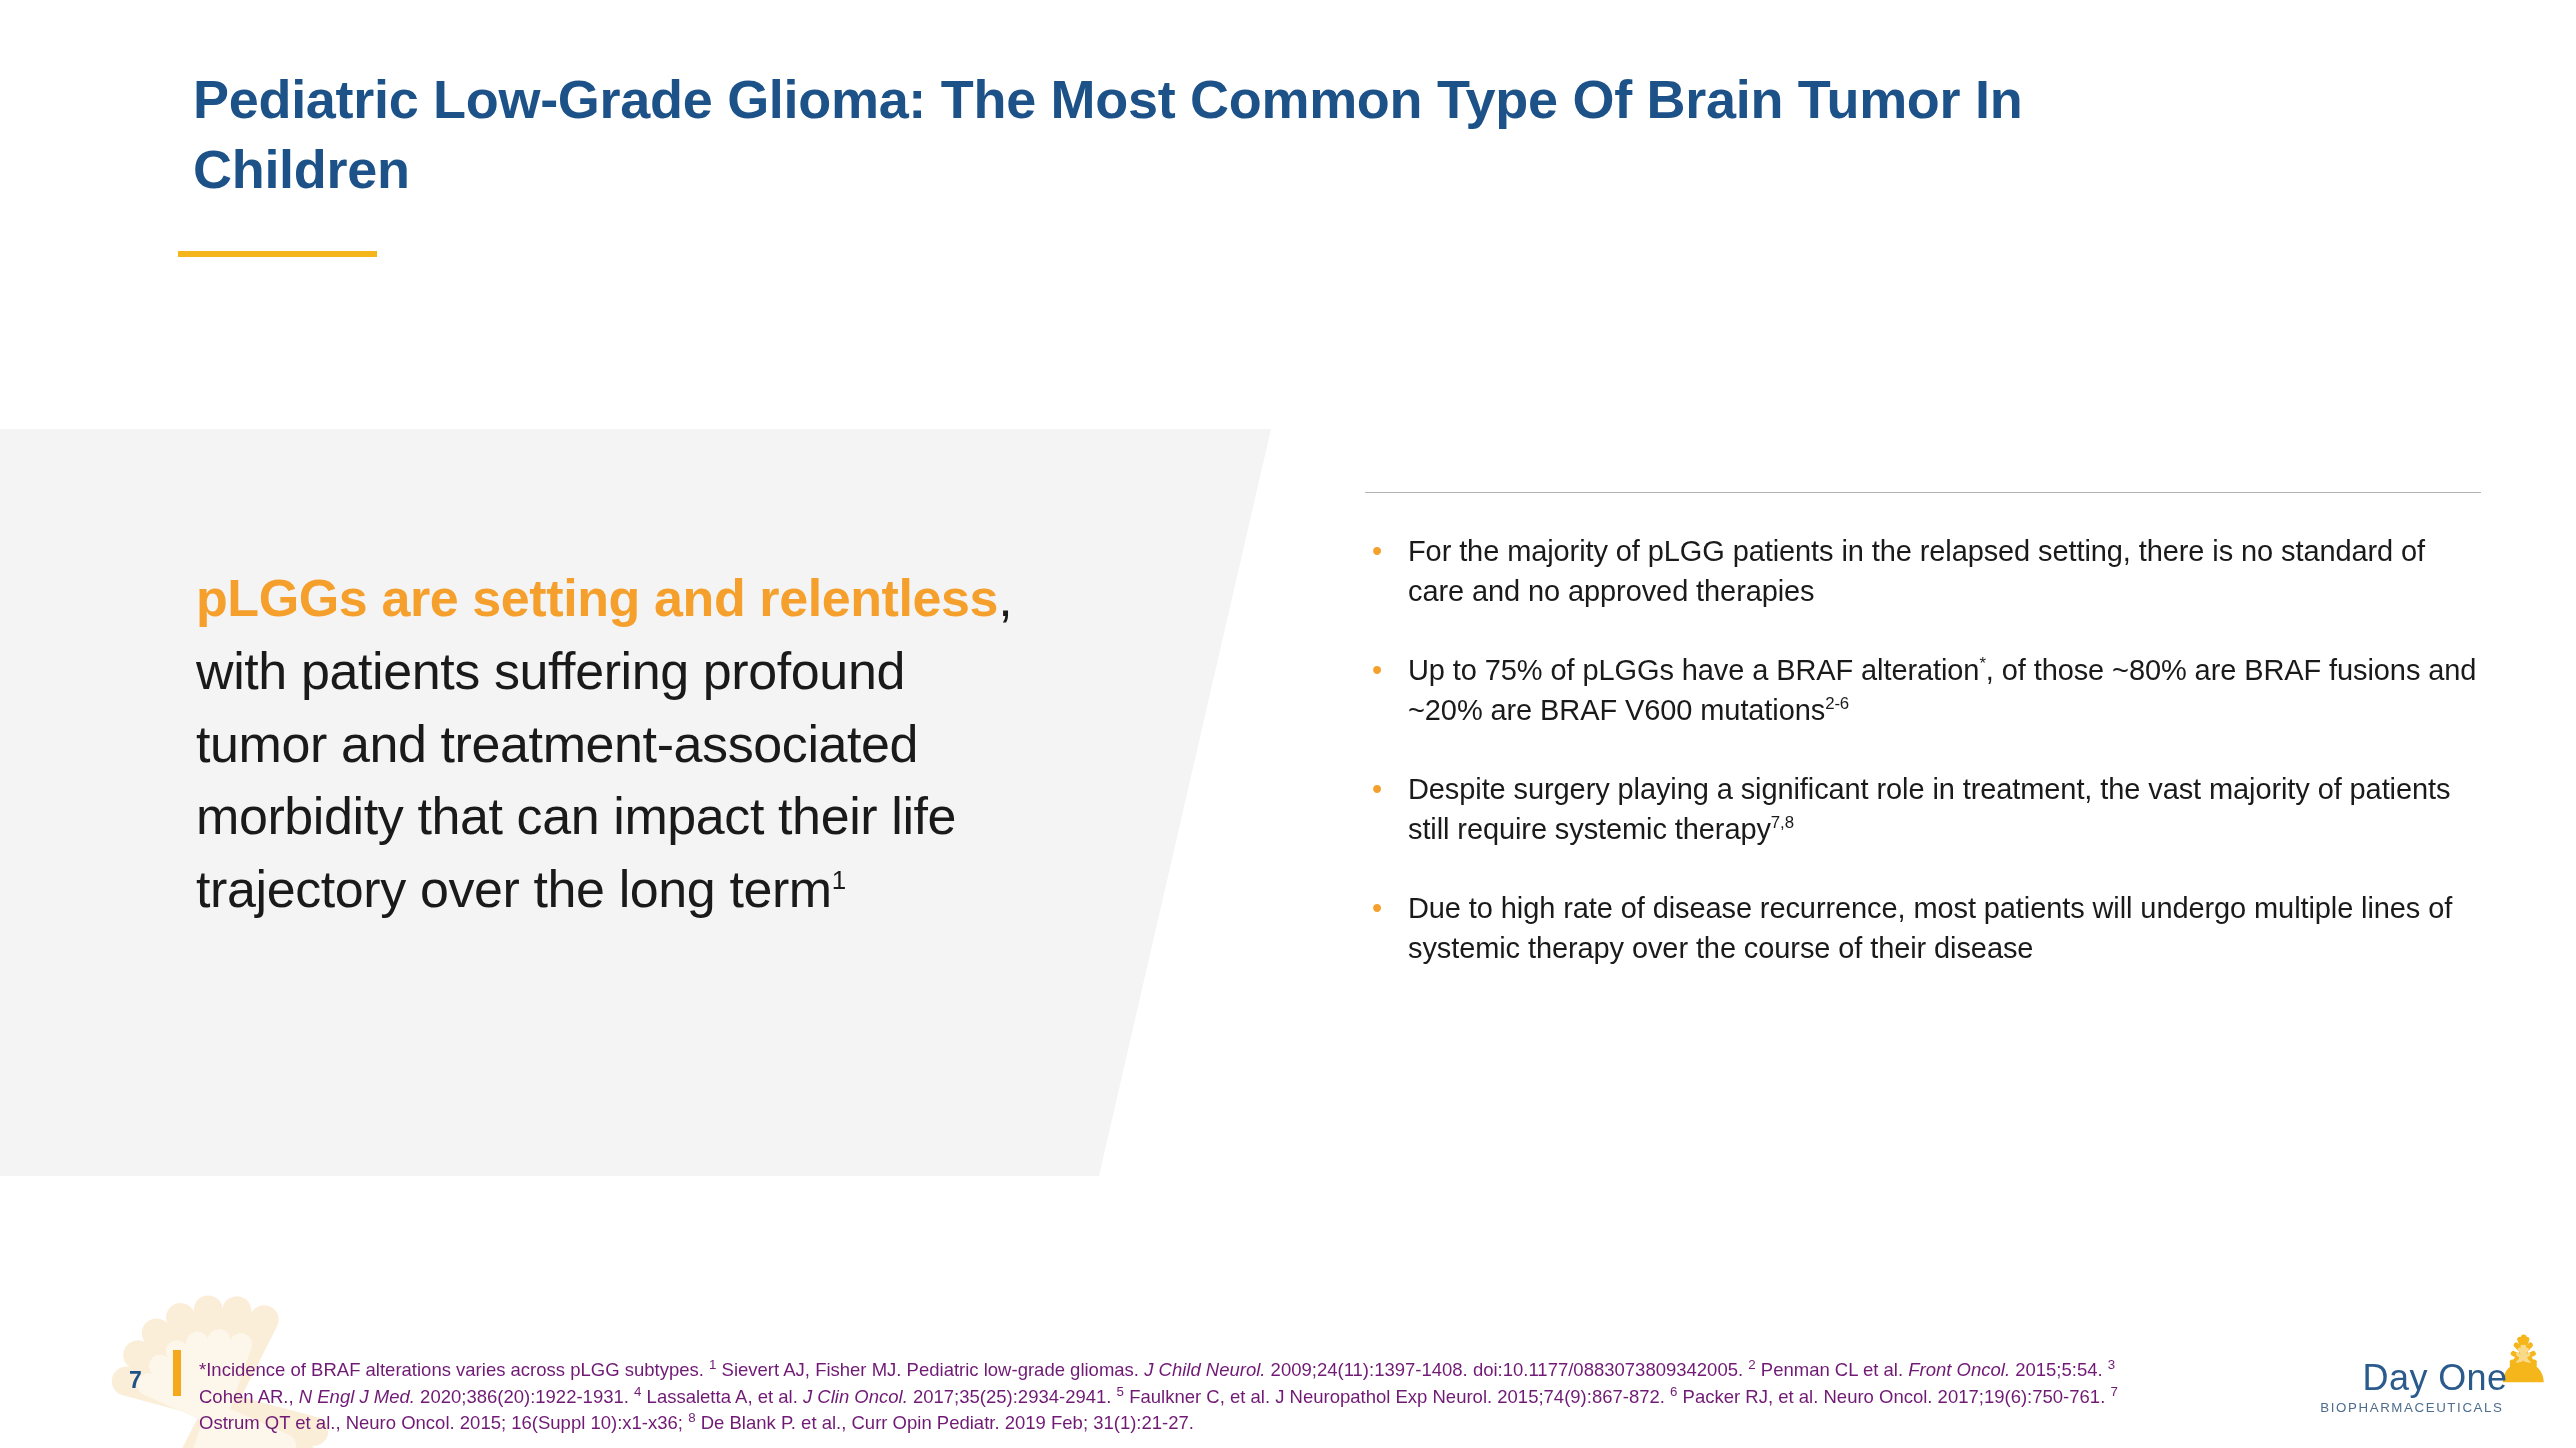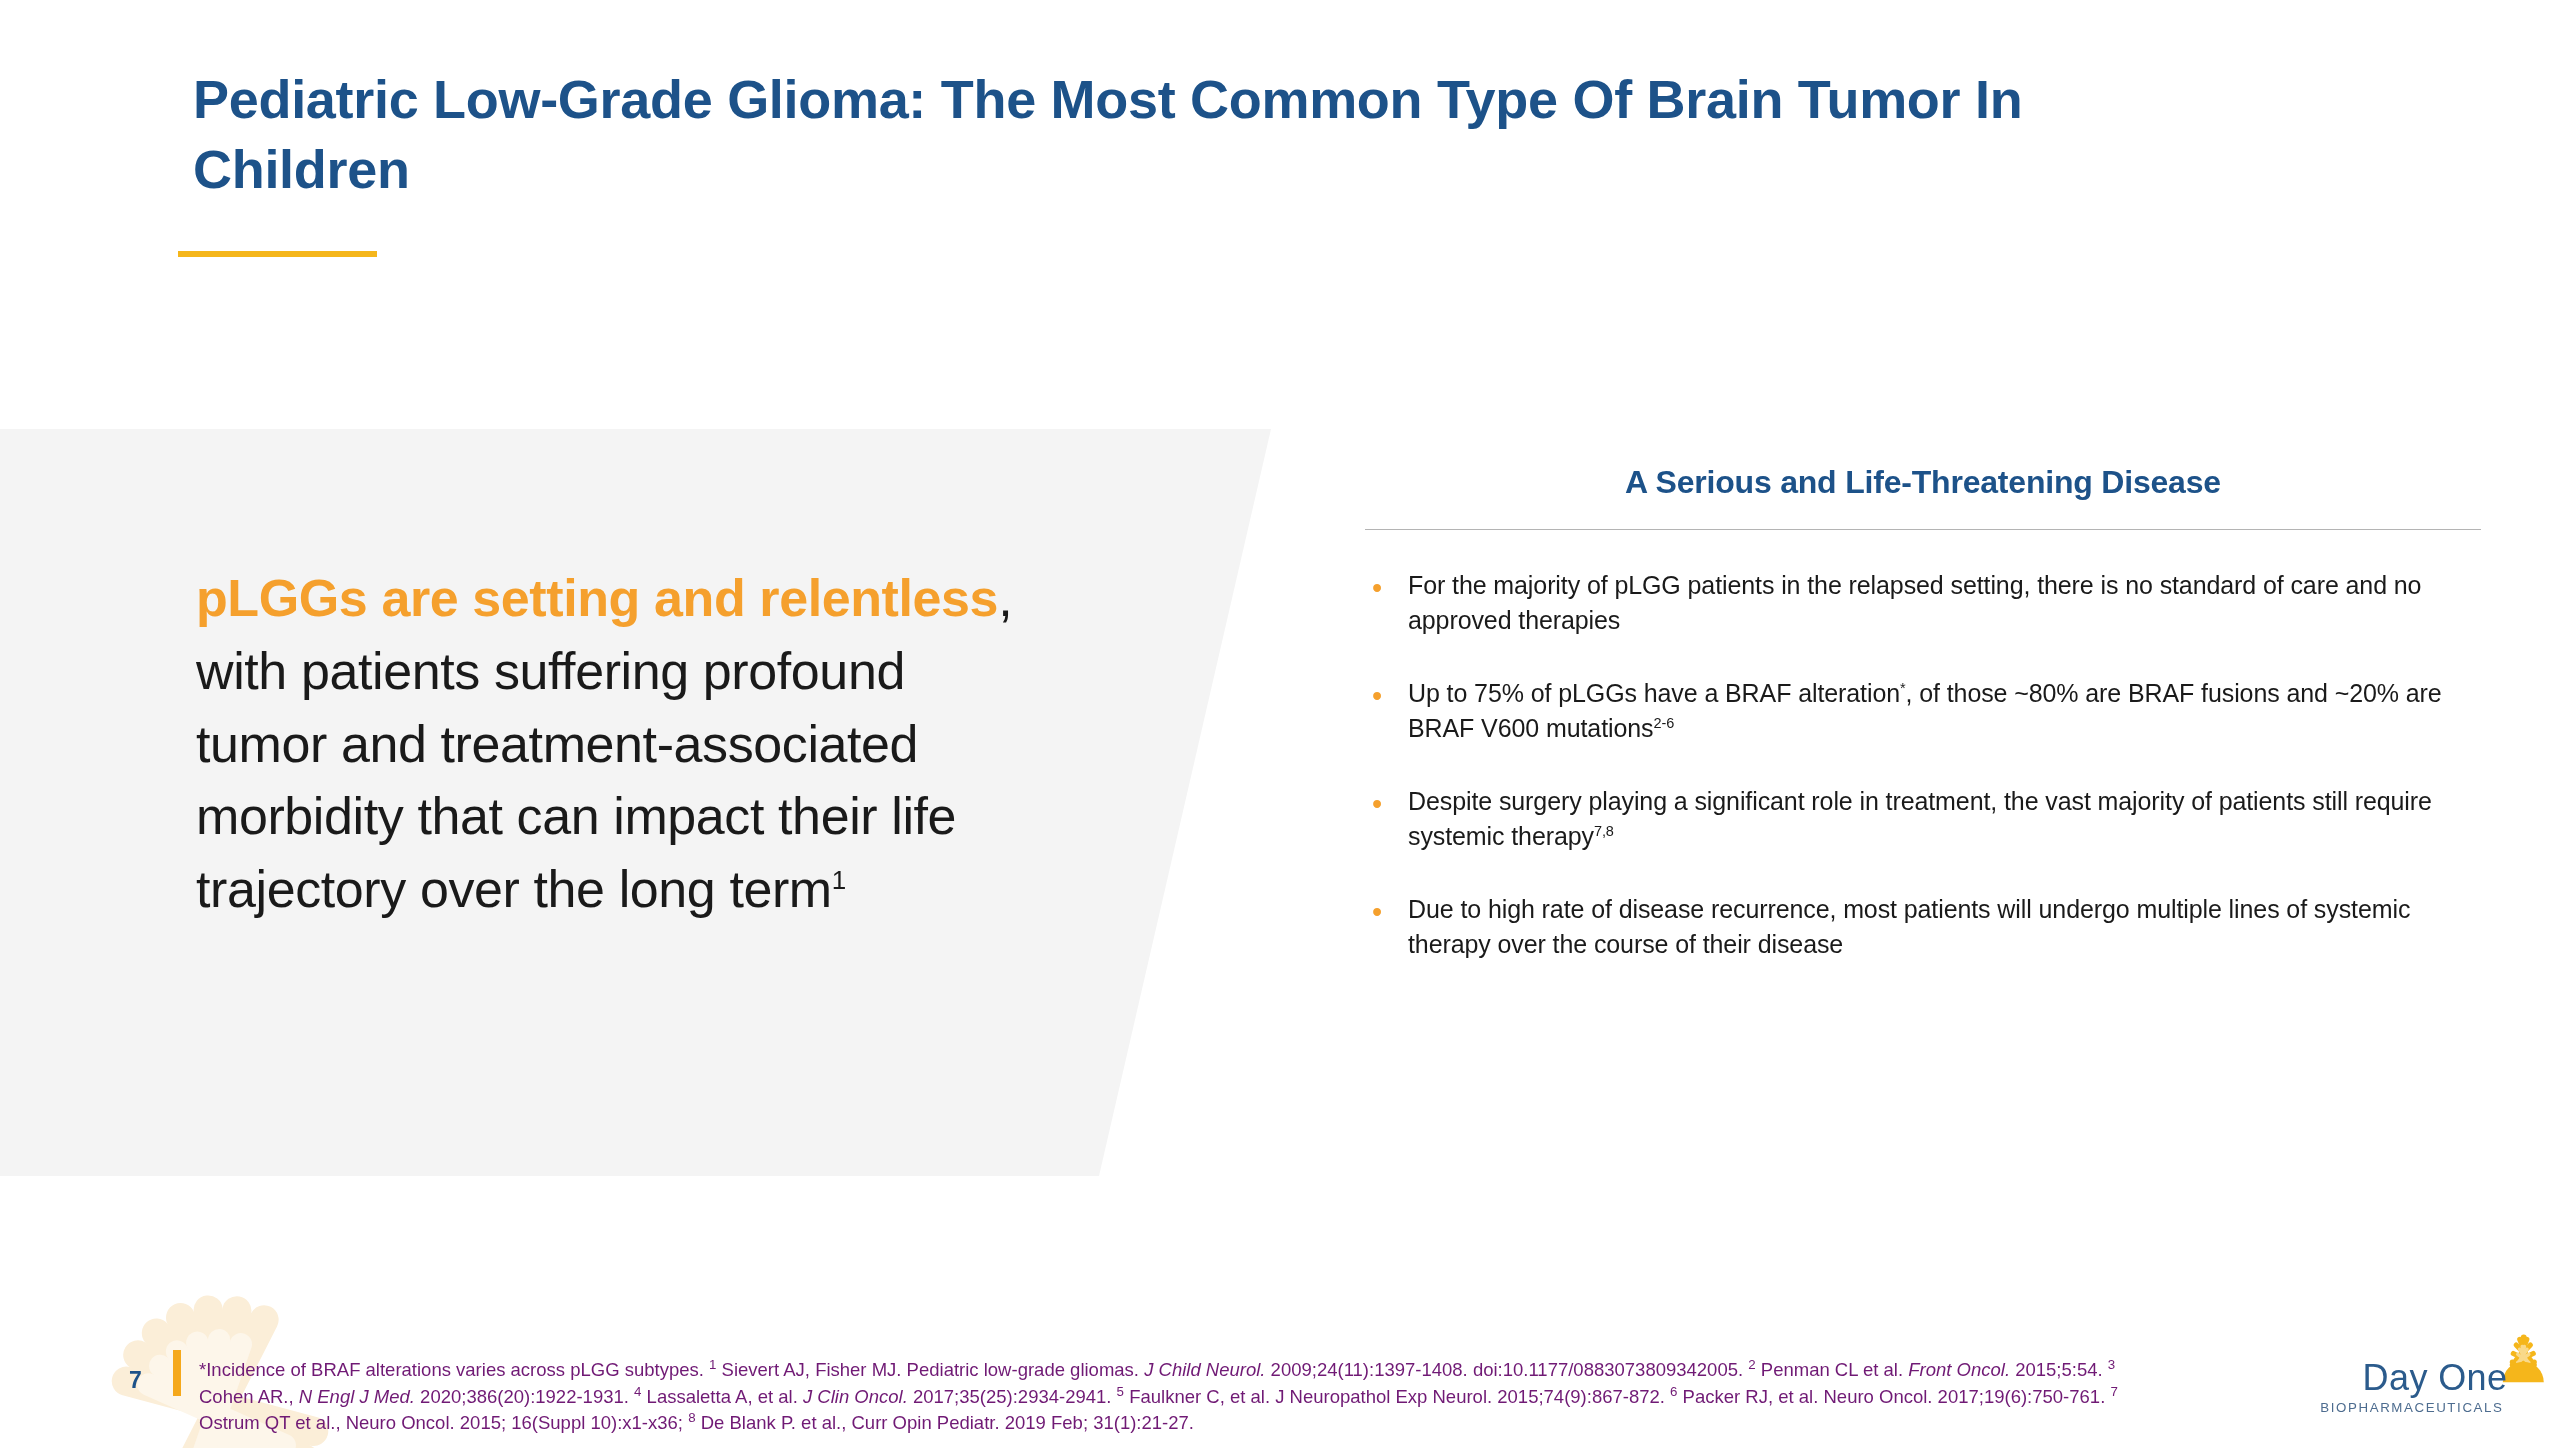--- a/index.html
+++ b/index.html
@@ -61,21 +61,21 @@
   }
   #bullets { margin-top:38px; }
   .bullet { display:flex; margin-bottom:39px; }
   .bullet:last-child { margin-bottom:0; }
   .bullet-dot {
     flex:0 0 43px;
     color:#f5a02d; font-size:29px; line-height:1.38;
     padding-left:6.9px;
   }
   .bullet-text {
-    flex:1; font-size:25px; line-height:1.38; color:#1a1a1a;
+    flex:1; font-size:29px; line-height:1.38; color:#1a1a1a;
     letter-spacing:-0.1px;
   }
   .bullet-text sup { font-size:0.58em; vertical-align:super; line-height:0; }
 
   
   #footer-page {
     position:absolute; left:129px; top:1367px;
     font-size:23px; font-weight:bold; color:#1d5289;
   }
   #footer-divider {
@@ -133,21 +133,20 @@
     <h1 id="page-title">Pediatric Low-Grade Glioma: The Most Common Type Of Brain Tumor In Children</h1>
   </div>
   <div id="title-rule"></div>
 
   <div id="left-panel"></div>
   <div id="left-statement">
     <span class="hl">pLGGs are setting and relentless</span><span>, with patients suffering profound tumor and treatment-associated morbidity that can impact their life trajectory over the long term</span><sup>1</sup>
   </div>
 
   <div id="right-col">
-    <div id="right-heading">A Serious and Life-Threatening Disease</div>
     <div id="right-rule"></div>
 
     <div id="bullets">
 
       <div class="bullet">
         <div class="bullet-dot">•</div>
         <div class="bullet-text">
           <span>For the majority of pLGG patients in the relapsed setting, there is no standard of care and no approved therapies</span>
         </div>
       </div>

